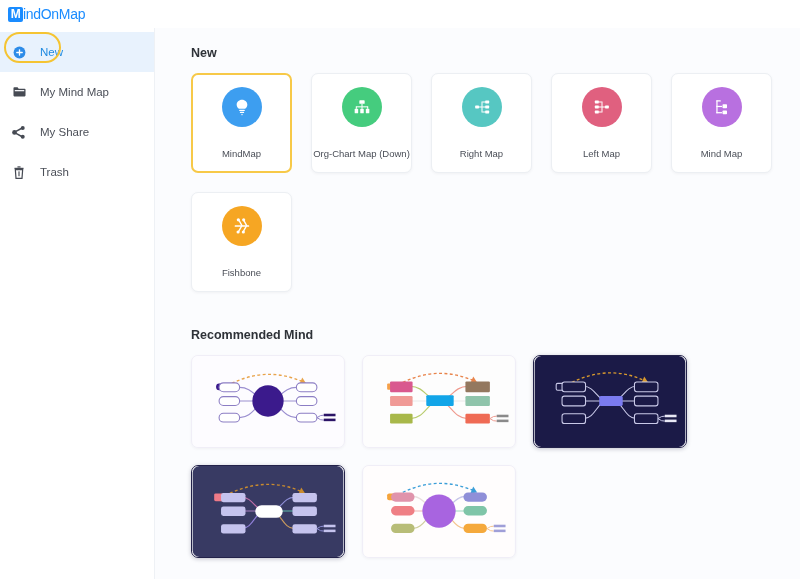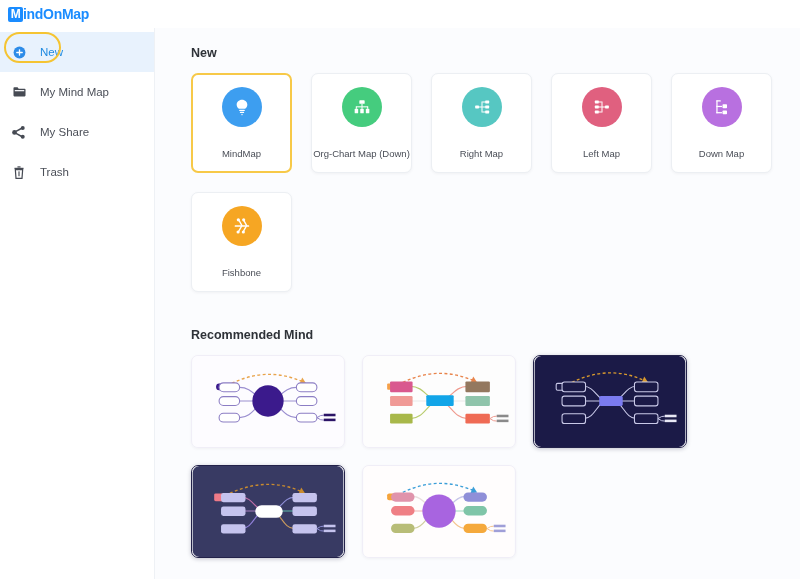--- a/index.html
+++ b/index.html
@@ -22,21 +22,21 @@
   .logo-mark {
     width: 15px; height: 15px;
     background: #1a8cff;
     border-radius: 2px;
     color: #ffffff;
     font-size: 12px; font-weight: bold;
     line-height: 15px; text-align: center;
     letter-spacing: -0.5px;
   }
   .logo-text {
-    font-size: 14px; font-weight: bold;
+    font-size: 14px; font-weight: normal;
     color: #1a8cff;
     letter-spacing: -0.3px;
     margin-left: 0px;
   }
 
   
   .body { flex: 1 1 auto; display: flex; min-height: 0; }
 
   
   .sidebar {
@@ -277,21 +277,21 @@
           <div class="tpl-icon" style="background:#b870e0">
             <svg width="20" height="20" viewBox="0 0 24 24">
               <rect x="5.2" y="4" width="1.5" height="15.6" rx="0.5" fill="#ffffff"></rect>
               <rect x="5.2" y="4" width="5.4" height="1.5" rx="0.5" fill="#ffffff"></rect>
               <rect x="5.2" y="10.6" width="6.8" height="1.5" fill="#ffffff"></rect>
               <rect x="12.6" y="8.8" width="5.4" height="4.6" rx="0.9" fill="#ffffff"></rect>
               <rect x="5.2" y="18.1" width="6.8" height="1.5" fill="#ffffff"></rect>
               <rect x="12.6" y="16.2" width="5.4" height="4.6" rx="0.9" fill="#ffffff"></rect>
             </svg>
           </div>
-          <div class="tpl-label">Down Map</div>
+          <div class="tpl-label">Mind Map</div>
         </div>
 
         <div class="tpl-card">
           <div class="tpl-icon" style="background:#f6a623">
             <svg width="20" height="20" viewBox="0 0 24 24">
               <rect x="3.2" y="11.2" width="17.4" height="1.6" rx="0.6" fill="#ffffff"></rect>
               <path d="M8.2 5 L12 11.6" stroke="#ffffff" stroke-width="1.6" stroke-linecap="round"></path>
               <path d="M14 5 L17.6 11.6" stroke="#ffffff" stroke-width="1.6" stroke-linecap="round"></path>
               <path d="M7.6 19 L11.4 12.4" stroke="#ffffff" stroke-width="1.6" stroke-linecap="round"></path>
               <path d="M13.4 19 L17 12.4" stroke="#ffffff" stroke-width="1.6" stroke-linecap="round"></path>

